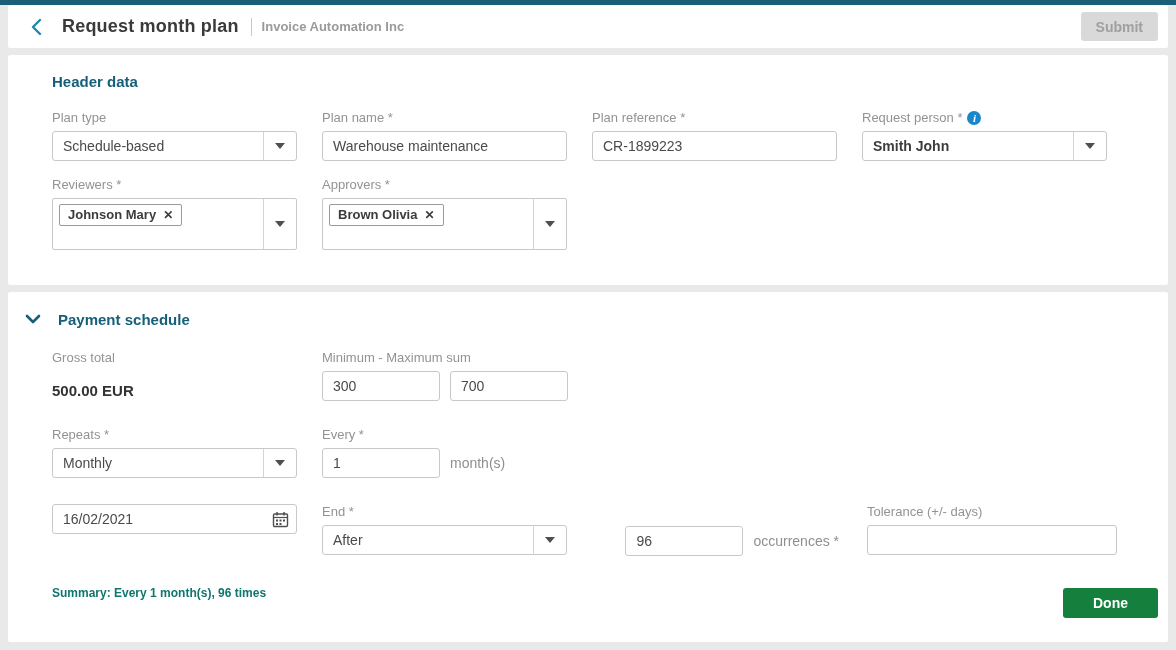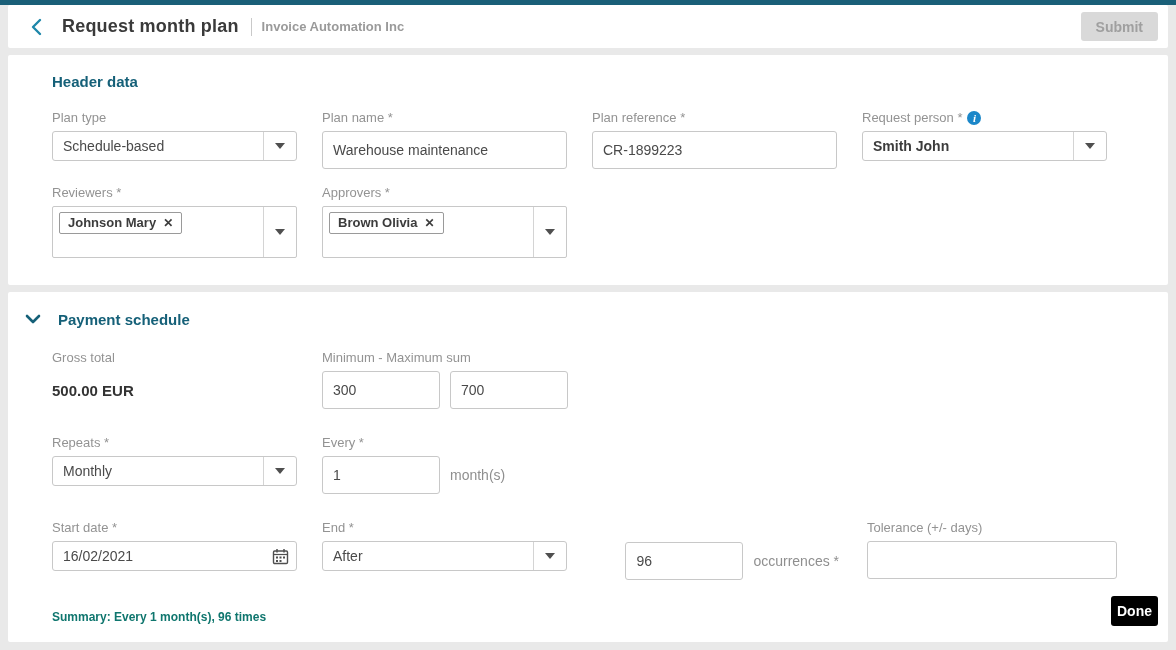--- a/index.html
+++ b/index.html
@@ -91,21 +91,21 @@
     font-size: 13px;
     color: #939393;
     margin-bottom: 6px;
     display: flex;
     align-items: center;
     gap: 5px;
     white-space: nowrap;
   }
   .text-input {
     width: 100%;
-    height: 38px;
+    height: 30px;
     border: 1px solid #c8c8c8;
     border-radius: 3px;
     padding: 0 10px;
     font-family: "Liberation Sans", sans-serif;
     font-size: 14px;
     color: #4a4a4a;
     background: #fff;
     outline: none;
   }
   .select {
@@ -240,28 +240,28 @@
   .occ-inner { display: flex; align-items: center; margin-top: 22px; }
   .summary-text {
     font-size: 12px;
     font-weight: bold;
     color: #0f766e;
     margin-top: 30px;
   }
   .done-btn {
     position: absolute;
     right: 10px;
-    bottom: 16px;
-    background: #000000;
+    bottom: 24px;
+    background: #15803d;
     color: #fff;
     border: none;
     font-family: "Liberation Sans", sans-serif;
     font-size: 14px;
     font-weight: bold;
-    padding: 7px 6px;
+    padding: 7px 30px;
     border-radius: 3px;
     cursor: pointer;
   }
   .align-bottom { display: flex; flex-direction: column; }
   .label-spacer { height: 22px; }
 </style>
 </head>
 <body>
 
 <div class="topbar"></div>
@@ -389,21 +389,20 @@
         <div class="field-label">Every *</div>
         <div style="display:flex;align-items:center;">
           <input class="text-input small-input" value="1" style="">
           <span class="suffix-text">month(s)</span>
         </div>
       </div>
     </div>
 
     <div class="form-row" style="margin-top:26px;">
       <div class="field">
-        <div class="field-label">Start date *</div>
         <div class="date-field">
           <input value="16/02/2021" style="">
           <span class="cal-btn">
             <svg width="17" height="17" viewBox="0 0 17 17">
               <rect x="1.5" y="3" width="14" height="12.5" rx="1.2" fill="none" stroke="#4f4f4f" stroke-width="1.4"></rect>
               <line x1="5" y1="1" x2="5" y2="4.5" stroke="#4f4f4f" stroke-width="1.5"></line>
               <line x1="12" y1="1" x2="12" y2="4.5" stroke="#4f4f4f" stroke-width="1.5"></line>
               <line x1="1.5" y1="6.5" x2="15.5" y2="6.5" stroke="#4f4f4f" stroke-width="1.2"></line>
               <rect x="4" y="8.5" width="2" height="2" fill="#4f4f4f"></rect>
               <rect x="7.5" y="8.5" width="2" height="2" fill="#4f4f4f"></rect>

